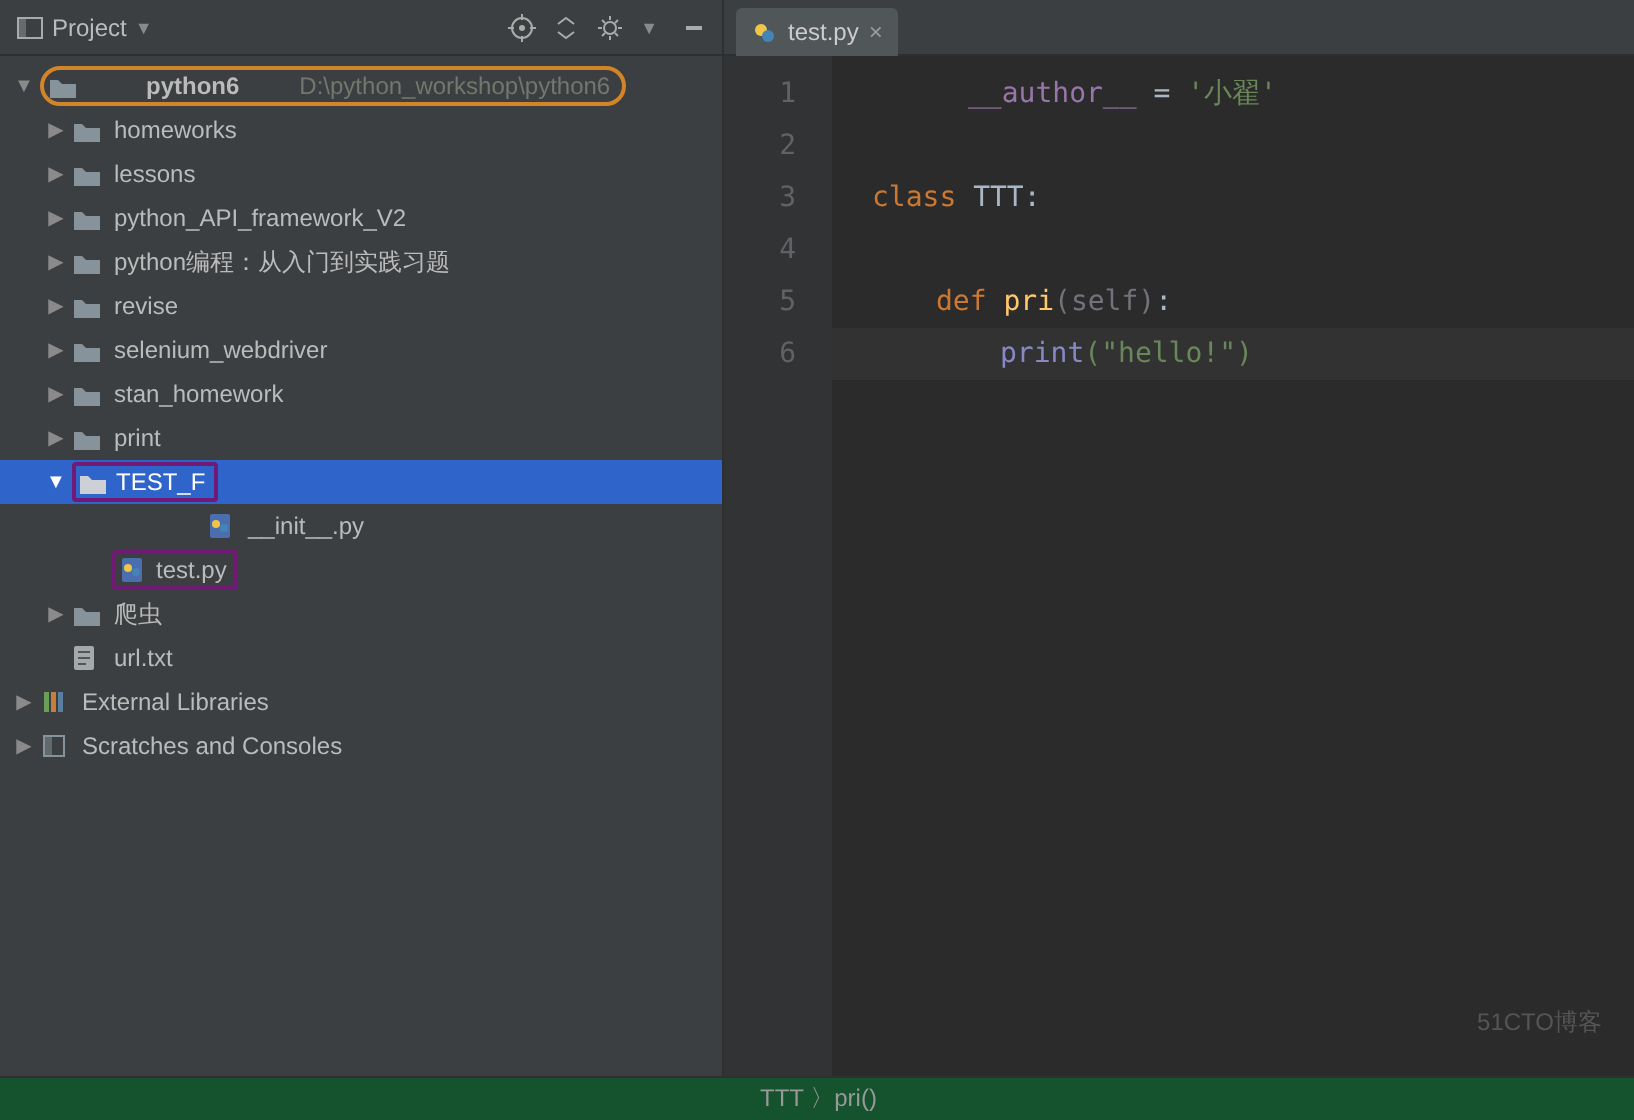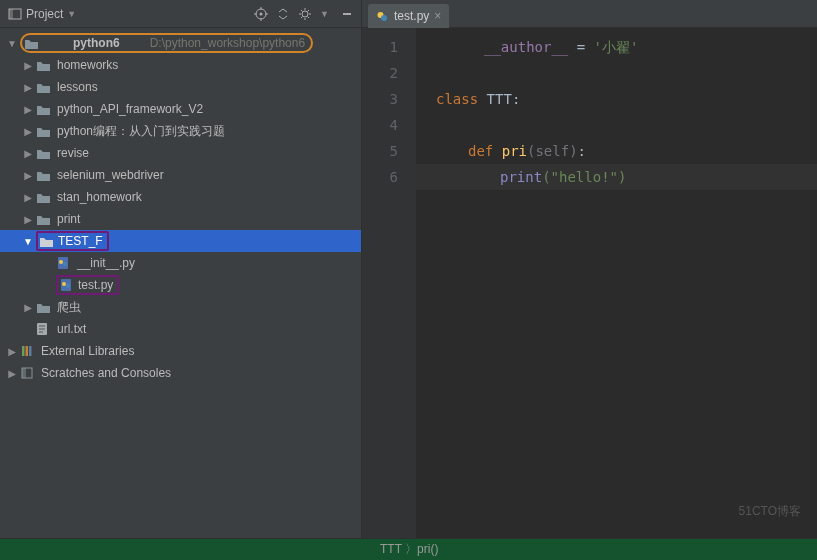--- a/index.html
+++ b/index.html
@@ -238,21 +238,21 @@
         <span class="highlight-rect">
           <span class="node-icon">
             <svg width="15" height="13">
                 <path d="M1 3 L5 3 L7 5 L14 5 L14 12 L1 12 Z" fill="#cdd0d4"></path>
               </svg>
           </span>
           <span class="label">TEST_F</span>
         </span>
       </div>
 
-      <div class="tree-row" style="padding-left:56px;">
+      <div class="tree-row" style="padding-left:56px;margin-left:47px;">
         <span class="node-icon">
           <svg width="14" height="14">
               <rect x="2" y="1" width="10" height="12" fill="#4b6eaf" rx="1"></rect>
               <circle cx="5" cy="6" r="2" fill="#f0c648"></circle>
               <circle cx="9" cy="8" r="2" fill="#4584b6"></circle>
             </svg>
         </span>
         <span class="label">__init__.py</span>
       </div>
 

